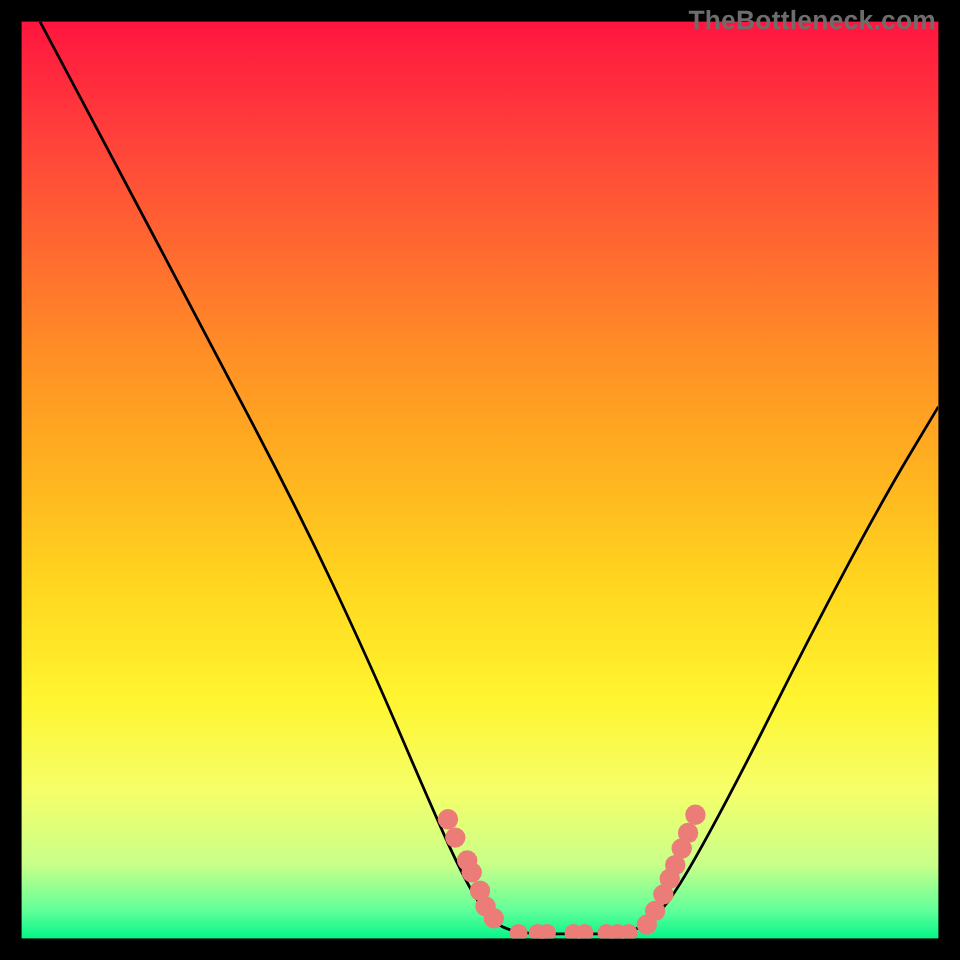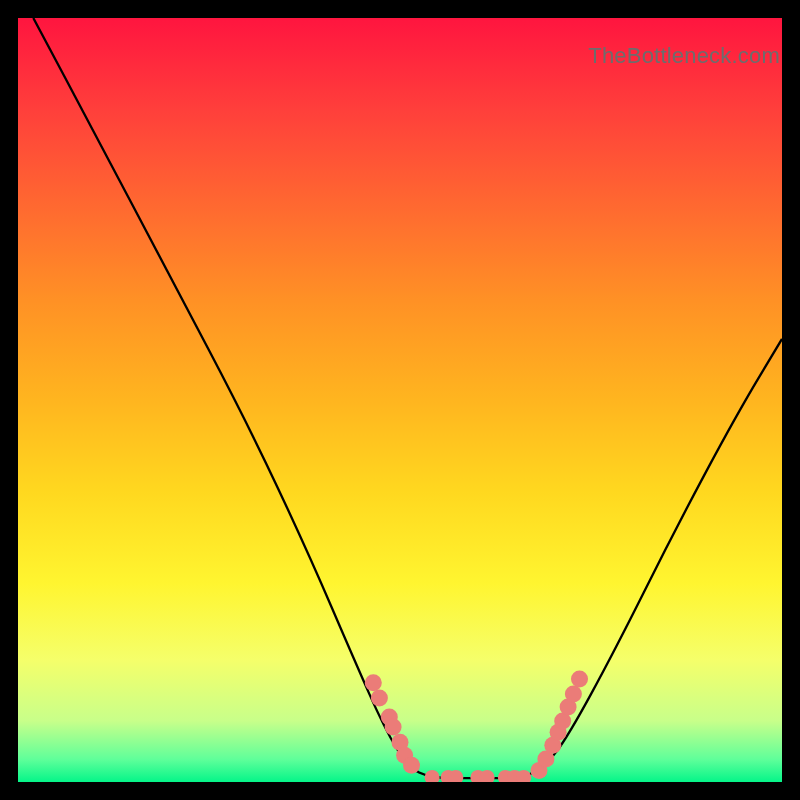--- a/index.html
+++ b/index.html
@@ -29,25 +29,24 @@
       #60ff9a 97%,
       #05f589 100%);
     z-index: 1;
   }
   .watermark {
     position: absolute;
     top: 4px;
     right: 20px;
     font-family: Arial, Helvetica, sans-serif;
     font-size: 22px;
-    font-weight: 400;
+    font-weight: 700;
     color: #6d6d6d;
     z-index: 5;
     letter-spacing: 0.2px;
-    margin-top: 39px;
   }
   svg.plot {
     position: absolute;
     left: 18px;
     top: 18px;
     width: 764px;
     height: 764px;
     z-index: 3;
   }
   .curve {

